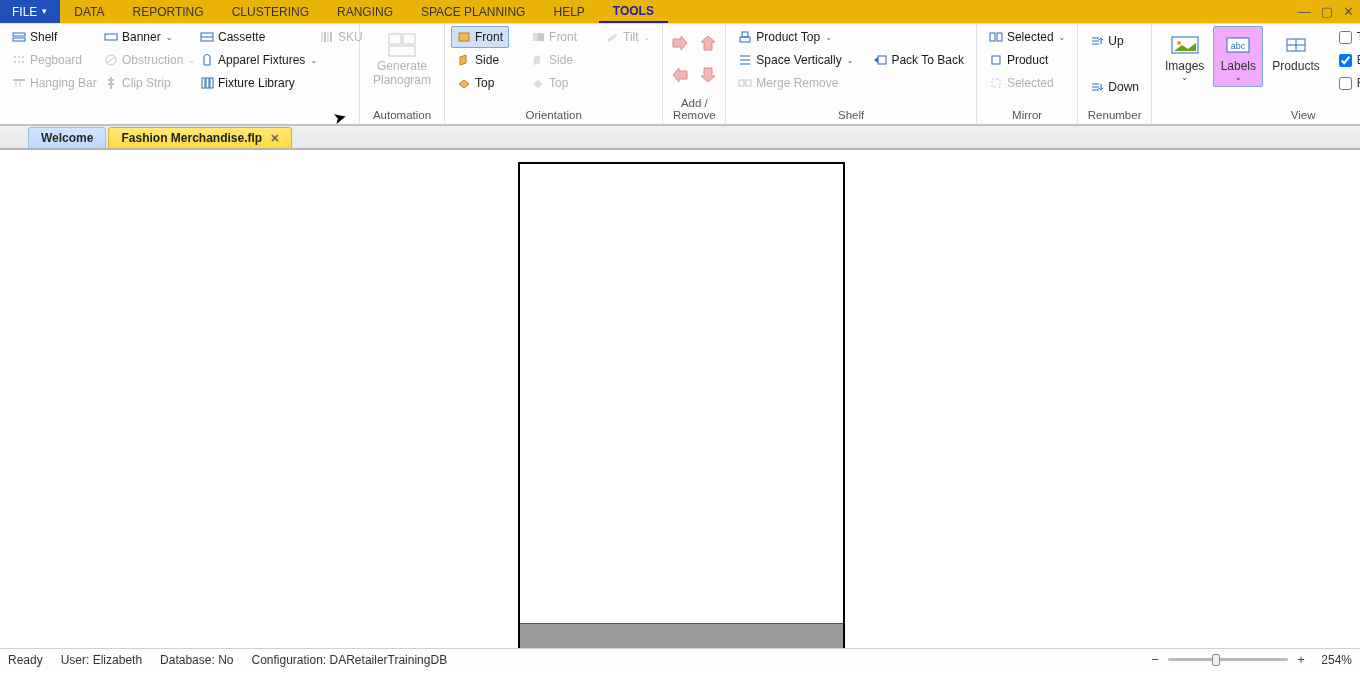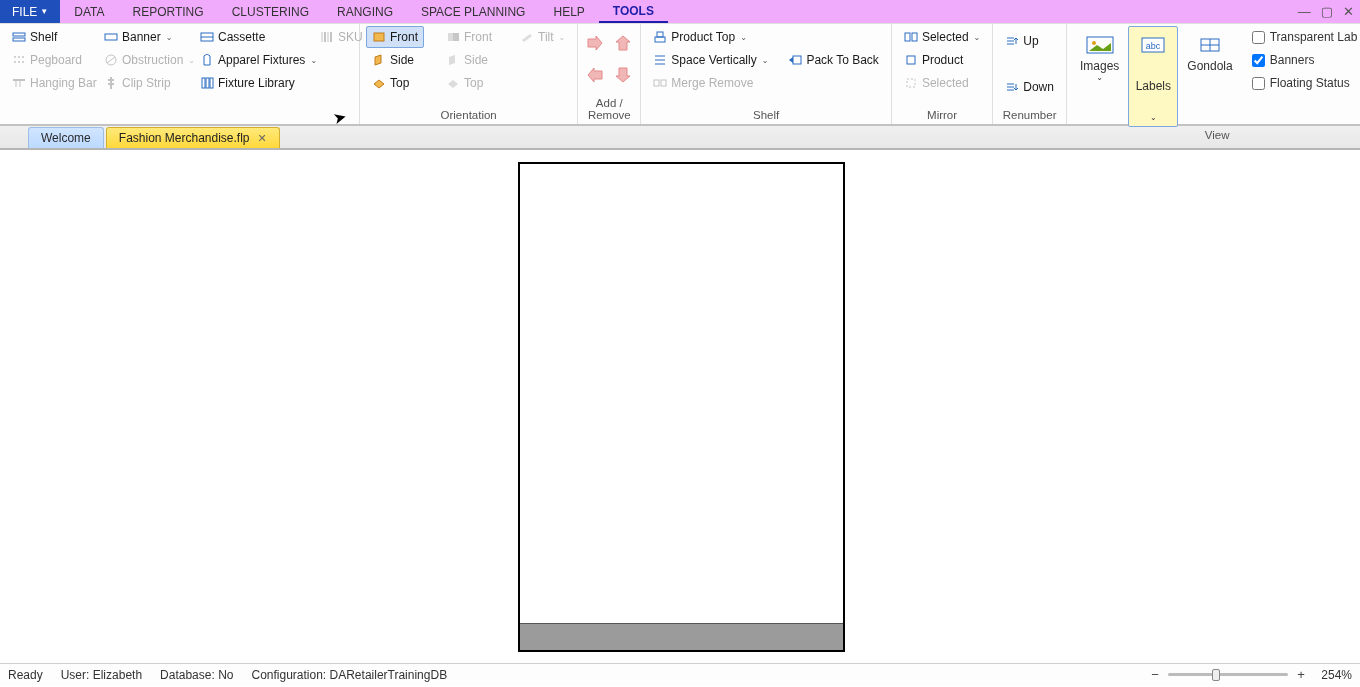--- a/index.html
+++ b/index.html
@@ -1,19 +1,19 @@
 <!DOCTYPE html>
 <html><head>
 <meta charset="utf-8">
 <style>
 * { box-sizing: border-box; margin: 0; padding: 0; font-family: "Segoe UI", Arial, sans-serif; }
 body { width: 1360px; height: 687px; background: #fff; overflow: hidden; font-size: 12px; color: #333; position: relative; }
 
 
-.menubar { height: 24px; display: flex; align-items: stretch; background: #f0abfc; border-bottom: 1px solid #e0e0e0; position: relative; }
+.menubar { height: 24px; display: flex; align-items: stretch; background: #eab308; border-bottom: 1px solid #e0e0e0; position: relative; }
 .file-menu { background: #1e4fbb; color: #fff; padding: 0 12px; display: flex; align-items: center; font-size: 12px; cursor: pointer; }
 .file-menu .caret { font-size: 8px; margin-left: 3px; }
 .menu-item { padding: 0 14px; display: flex; align-items: center; font-size: 12px; cursor: pointer; color: #333; }
 .menu-item.active { color: #1e1eaa; font-weight: bold; border-bottom: 2px solid #1e1eaa; }
 .window-controls { margin-left: auto; display: flex; align-items: center; padding-right: 6px; gap: 10px; color: #555; font-size: 13px; }
 .window-controls span { cursor: pointer; }
 
 
 .ribbon { height: 102px; display: flex; border-bottom: 2px solid #c2c2c2; background: #fdfdfd; }
 .rgroup { border-right: 1px solid #e0e0e0; display: flex; flex-direction: column; padding: 2px 6px 0 6px; }
@@ -21,46 +21,46 @@
 .rgroup-label { text-align: center; font-size: 11.5px; color: #555; padding: 2px 0 3px 0; }
 .col { display: flex; flex-direction: column; gap: 1px; }
 .btn { display: flex; align-items: center; gap: 4px; padding: 2px 5px; font-size: 12px; color: #1a1a1a; cursor: pointer; border: 1px solid transparent; border-radius: 2px; white-space: nowrap; height: 22px; }
 .btn.disabled { color: #b2b2b2; cursor: default; }
 .btn.selected { background: #cfe0f7; border: 1px solid #7aa7e0; }
 .btn .caret { font-size: 8px; color: #555; margin-left: 1px; }
 .btn.disabled .caret { color: #c3c3c3; }
 .icon { width: 14px; height: 14px; display: inline-flex; align-items: center; justify-content: center; font-size: 11px; }
 .big-btn { display: flex; flex-direction: column; align-items: center; justify-content: center; text-align: center; padding: 4px 6px; font-size: 12px; cursor: pointer; border: 1px solid transparent; border-radius: 2px; min-width: 50px; }
 .big-btn.disabled { color: #b2b2b2; cursor: default; }
-.big-btn.selected { background: #fef9c3; border: 1px solid #7aa7e0; gap: 20px; }
+.big-btn.selected { background: #f0abfc; border: 1px solid #7aa7e0; }
 .big-icon { width: 32px; height: 28px; display: flex; align-items: center; justify-content: center; font-size: 22px; }
 .big-btn .caret { font-size: 8px; }
 
 .checkbox-row { display: flex; align-items: center; gap: 5px; padding: 2px 4px; font-size: 12px; height: 22px; white-space: nowrap; }
 .checkbox-row input { margin: 0; width: 13px; height: 13px; }
 
 .arrow-btn { width: 22px; height: 22px; display: flex; align-items: center; justify-content: center; cursor: pointer; }
 .arrow-btn.disabled { cursor: default; }
 
 
-.tabbar { height: 24px; background: linear-gradient(#f0f0f0,#e7e7e7); border-bottom: 2px solid #b5b5b5; display: flex; align-items: flex-end; padding-left: 28px; }
+.tabbar { height: 24px; background: linear-gradient(#f0f0f0,#e7e7e7); border-bottom: 2px solid #b5b5b5; display: flex; align-items: flex-end; padding-left: 28px; font-weight: bold; }
 .tab { height: 21px; display: flex; align-items: center; padding: 0 12px; font-size: 12px; position: relative; cursor: pointer; border-top-left-radius: 3px; border-top-right-radius: 3px; margin-right: 2px; }
 .tab.inactive { background: linear-gradient(#d0e5ff,#bcd9ff); border: 1px solid #9cbde4; border-bottom: none; color: #2a2a2a; }
 .tab.active { background: linear-gradient(#ffe97a,#ffd83a); border: 1px solid #d4b030; border-bottom: none; color: #222; }
 .tab .close { margin-left: 8px; font-size: 11px; color: #666; }
 
 
 .canvas-area { position: absolute; top: 150px; left: 0; right: 0; bottom: 22px; background: #fff; }
 .planogram { position: absolute; left: 518px; top: 12px; width: 327px; height: 490px; border: 2px solid #000; background: #fff; }
 .planogram-base { position: absolute; left: 0; right: 0; bottom: 0; height: 27px; background: #9b9b9b; border-top: 1px solid #555; }
 
 .cursor { position: absolute; left: 333px; top: 108px; font-size: 16px; color: #000; pointer-events: none; transform: rotate(-15deg); }
 
 
-.statusbar { position: absolute; bottom: 2px; left: 0; right: 0; height: 22px; border-top: 1px solid #cfcfcf; background: #fdfdfd; display: flex; align-items: center; font-size: 12px; color: #333; padding: 0 8px; gap: 18px; }
+.statusbar { position: absolute; bottom: 17px; left: 0; right: 0; height: 22px; border-top: 1px solid #cfcfcf; background: #fdfdfd; display: flex; align-items: center; font-size: 12px; color: #333; padding: 0 8px; gap: 18px; }
 .statusbar .spacer { flex: 1; }
 .zoom-ctrl { display: flex; align-items: center; gap: 6px; }
 .zoom-track { width: 120px; height: 3px; background: #bbb; position: relative; border-radius: 2px; }
 .zoom-thumb { position: absolute; top: -4px; width: 8px; height: 12px; background: #eee; border: 1px solid #888; border-radius: 2px; }
 .zoom-btn { width: 14px; text-align: center; cursor: pointer; color: #444; font-size: 13px; }
 .hr-bottom { position: absolute; bottom: 22px; left: 0; right: 0; height: 2px; background: #b5b5b5; }
 
 
 svg { display: block; }
 </style>
@@ -208,20 +208,36 @@
                 <line x1="8" y1="1" x2="8" y2="11" stroke="#c3c3c3"></line>
                 <line x1="11" y1="1" x2="11" y2="11" stroke="#c3c3c3" stroke-width="2"></line>
               </svg>
             </span>
           <span>SKU</span>
         </div>
       </div>
     </div>
   </div>
 
+  <div class="rgroup">
+    <div class="rgroup-body">
+      <div class="big-btn disabled">
+        <span class="big-icon">
+            <svg width="30" height="26">
+              <rect x="2" y="2" width="12" height="10" fill="none" stroke="#c8c8c8"></rect>
+              <rect x="16" y="2" width="12" height="10" fill="none" stroke="#c8c8c8"></rect>
+              <rect x="2" y="14" width="26" height="10" fill="none" stroke="#c8c8c8"></rect>
+            </svg>
+          </span>
+        <span>Generate</span>
+        <span>Planogram</span>
+      </div>
+    </div>
+    <div class="rgroup-label">Automation</div>
+  </div>
 
   <div class="rgroup">
     <div class="rgroup-body" style="gap:16px">
       <div class="col">
         <div class="btn selected">
           <span class="icon">
               <svg width="14" height="12">
                 <rect x="2" y="2" width="10" height="8" fill="#f2b84e" stroke="#c07c1e"></rect>
               </svg>
             </span>
@@ -456,21 +472,21 @@
         <span class="caret">⌄</span>
       </div>
       <div class="big-btn">
         <span class="big-icon">
             <svg width="30" height="24">
               <rect x="6" y="6" width="18" height="12" fill="none" stroke="#2a6cc2"></rect>
               <line x1="6" y1="12" x2="24" y2="12" stroke="#2a6cc2"></line>
               <line x1="15" y1="6" x2="15" y2="18" stroke="#2a6cc2"></line>
             </svg>
           </span>
-        <span>Gondola</span>
+        <span>Products</span>
       </div>
       <div class="col" style="margin-left:6px">
         <label class="checkbox-row">
             <input type="checkbox" style="">
             <span>Transparent Lab</span>
           </label>
         <label class="checkbox-row">
             <input type="checkbox" checked="" style="">
             <span>Banners</span>
           </label>

